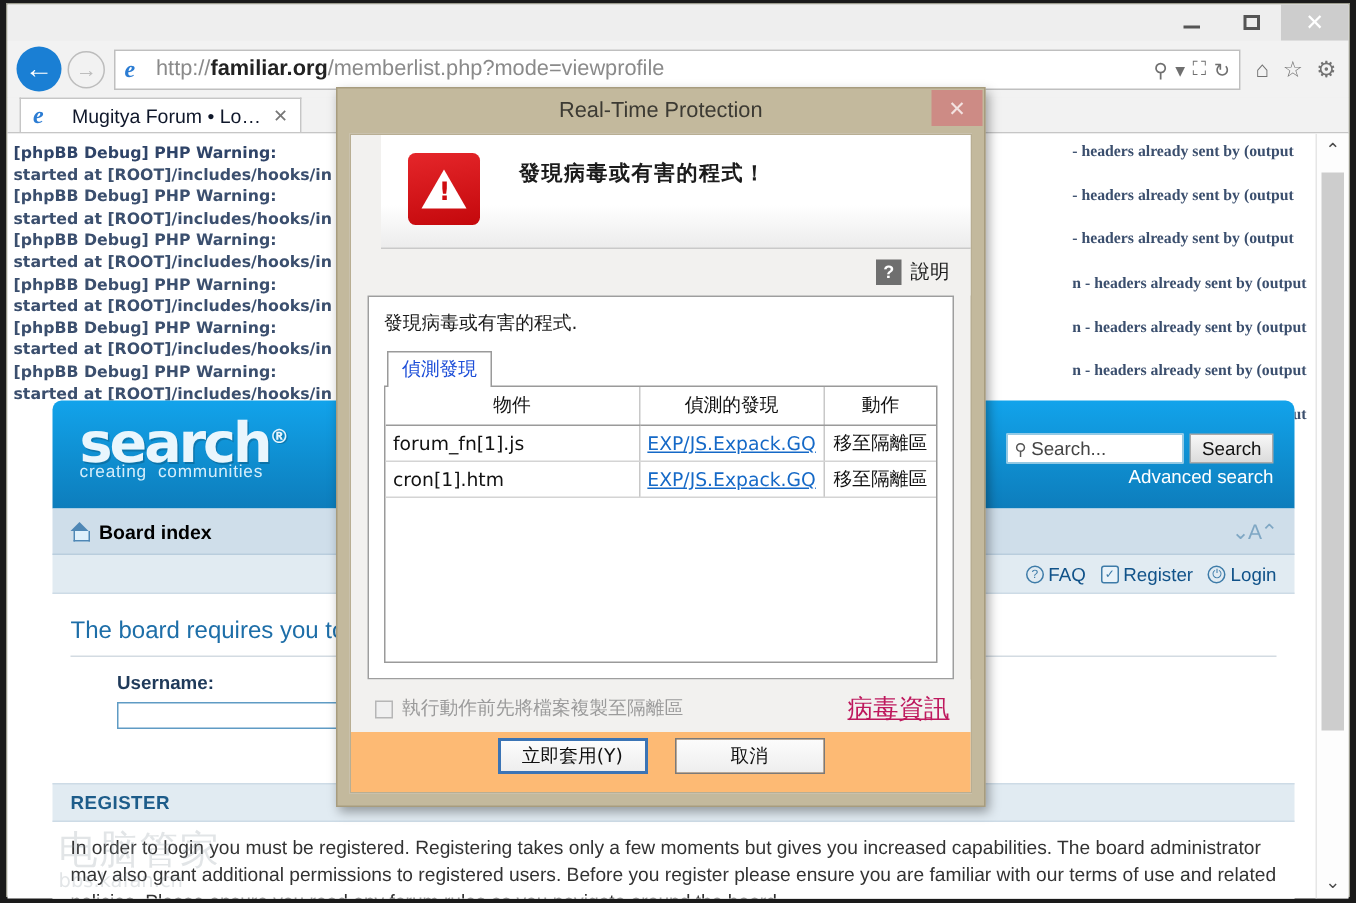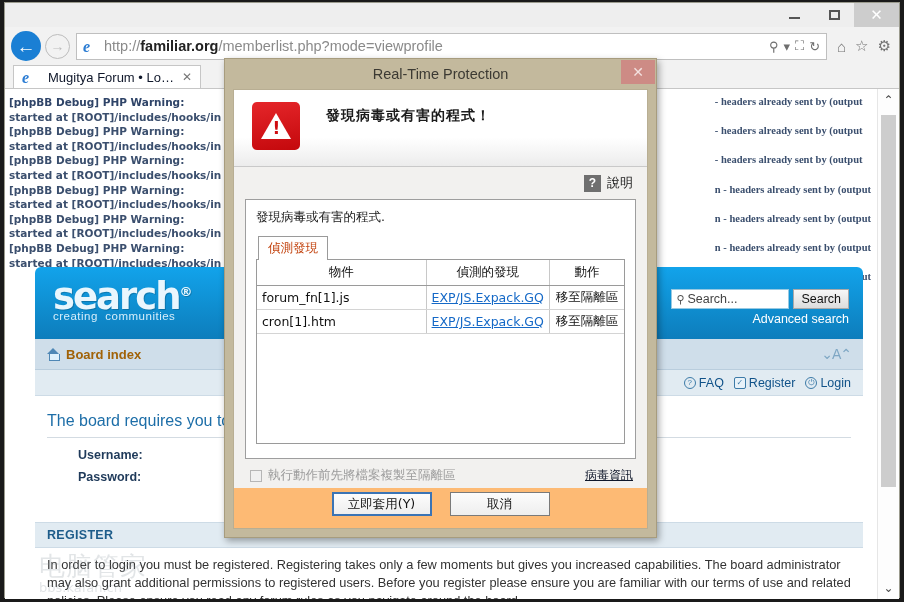--- a/index.html
+++ b/index.html
@@ -211,21 +211,21 @@
   }
   .navrow {
     background: #cfdeea;
     border-bottom: 1px solid #b9cddd;
     height: 31px;
     display: flex; align-items: center;
     padding: 0 12px;
     position: relative;
   }
   .board-index {
-    font-size: 13px; font-weight: bold; color: #a16207;
+    font-size: 13px; font-weight: bold; color: #000000;
     display: flex; align-items: center; gap: 6px;
   }
   .home-ico {
     width: 13px; height: 12px; position: relative; display:inline-block;
   }
   .home-ico::before {
     content: ""; position: absolute; left: 0; top: 0;
     border-left: 6.5px solid transparent; border-right: 6.5px solid transparent;
     border-bottom: 6px solid #4f87b5;
   }
@@ -357,20 +357,21 @@
     background: #f2f1ef;
     border: 1px solid #b8ae93;
     display: flex; flex-direction: column;
   }
   .av-banner {
     height: 77px;
     background: linear-gradient(180deg,#ffffff 0%,#ffffff 62%,#ececec 100%);
     border-bottom: 1px solid #c9c9c9;
     display: flex; align-items: flex-start;
     padding: 12px 0 0 18px;
+    margin-left: 20px;
   }
   .warn-icon {
     width: 48px; height: 48px;
     border-radius: 5px;
     background: linear-gradient(170deg,#e5262a 0%, #c4080c 100%);
     display:flex; align-items:center; justify-content:center;
     flex: 0 0 auto;
   }
   .warn-icon .tri {
     width: 0; height: 0;
@@ -419,21 +420,21 @@
     font-family: "DejaVu Sans", sans-serif;
     margin-bottom: 10px;
   }
   .tabholder { position: relative; flex: 1 1 auto; }
   .tabhdr {
     display: inline-flex;
     border: 1px solid #9a9a9a;
     border-bottom: none;
     background: #fff;
     padding: 3px 9px 3px 9px;
-    font-size: 12.5px; color: #c2410c;
+    font-size: 12.5px; color: #1d4ed8;
     font-family: "DejaVu Sans", sans-serif;
     position: relative; z-index: 2;
     margin-left: 2px;
   }
   .tabpane {
     border: 1px solid #9a9a9a;
     margin-top: -1px;
     height: 185px;
     background: #fff;
     overflow: hidden;
@@ -473,21 +474,21 @@
     display: flex; align-items: center; justify-content: space-between;
     background: #f2f1ef;
   }
   .chk-wrap { display: flex; align-items: center; gap: 6px; }
   .chk-box {
     width: 12px; height: 12px;
     border: 1px solid #b6b6b6; background: #f0f0f0;
   }
   .chk-lbl { font-size: 12.5px; color: #9b9b9b; font-family: "DejaVu Sans", sans-serif;}
   .virus-link {
-    font-size: 12px; color: #0f172a; text-decoration: underline;
+    font-size: 17px; color: #be185d; text-decoration: underline;
     font-family: "DejaVu Sans", sans-serif;
   }
   .av-buttons {
     display: flex; align-items: center; justify-content: center;
     gap: 18px;
     padding-bottom: 12px; padding-top: 4px;
     background: #fdba74;
   }
   .av-btn {
     min-width: 100px; height: 24px;
@@ -661,21 +662,20 @@
           </a>
         </div>
 
         <div class="panel">
           <h2>The board requires you to</h2>
           <div class="form-row">
             <span class="lab">Username:</span>
             <input type="text" value="" style="">
           </div>
           <div class="form-row">
-            <span class="lab">Password:</span>
             <input type="password" value="" style="">
           </div>
           <div class="form-row">
             <span class="lab"></span>
             <button class="login-btn">Lo</button>
           </div>
         </div>
 
         <div class="register-bar">REGISTER</div>
         <div class="register-text">In order to login you must be registered. Registering takes only a few moments but gives you increased capabilities. The board administrator may also grant additional permissions to registered users. Before you register please ensure you are familiar with our terms of use and related policies. Please ensure you read any forum rules as you navigate around the board.</div>

